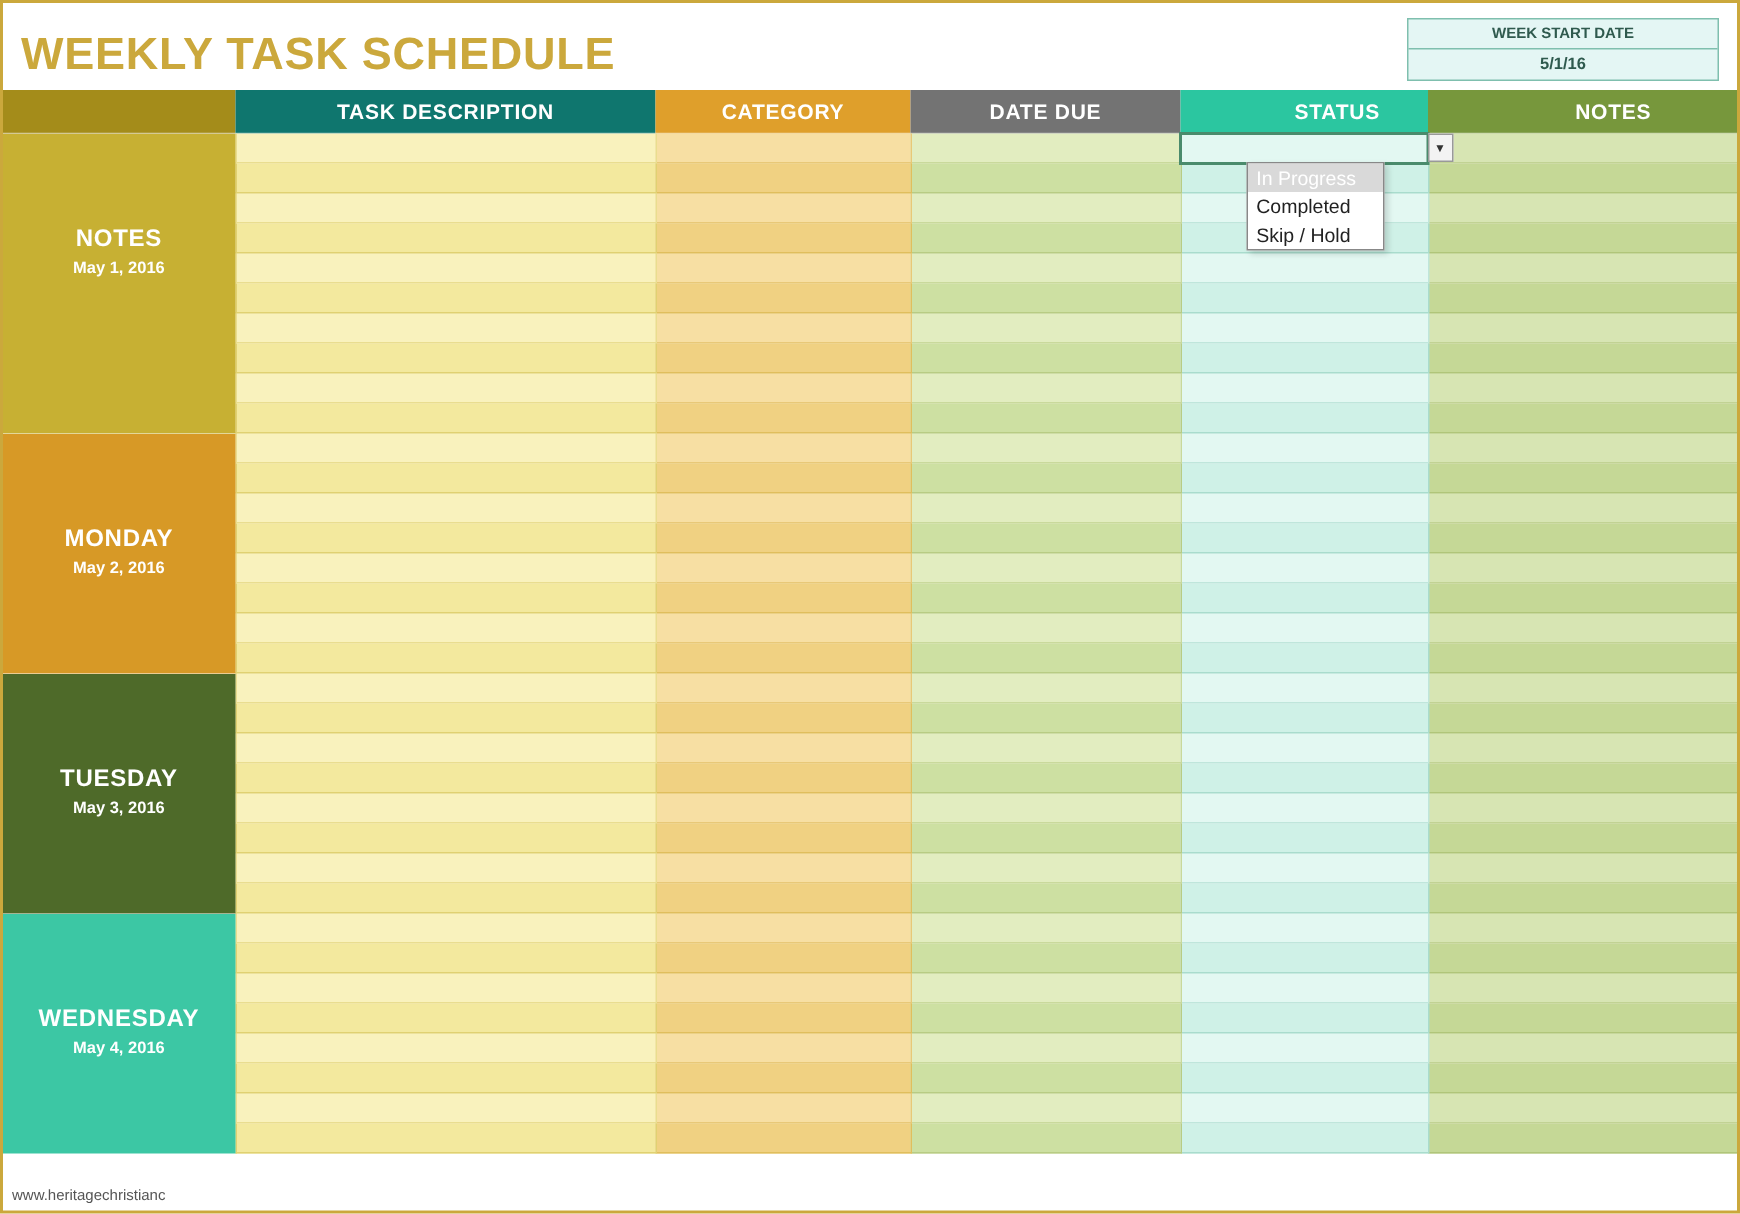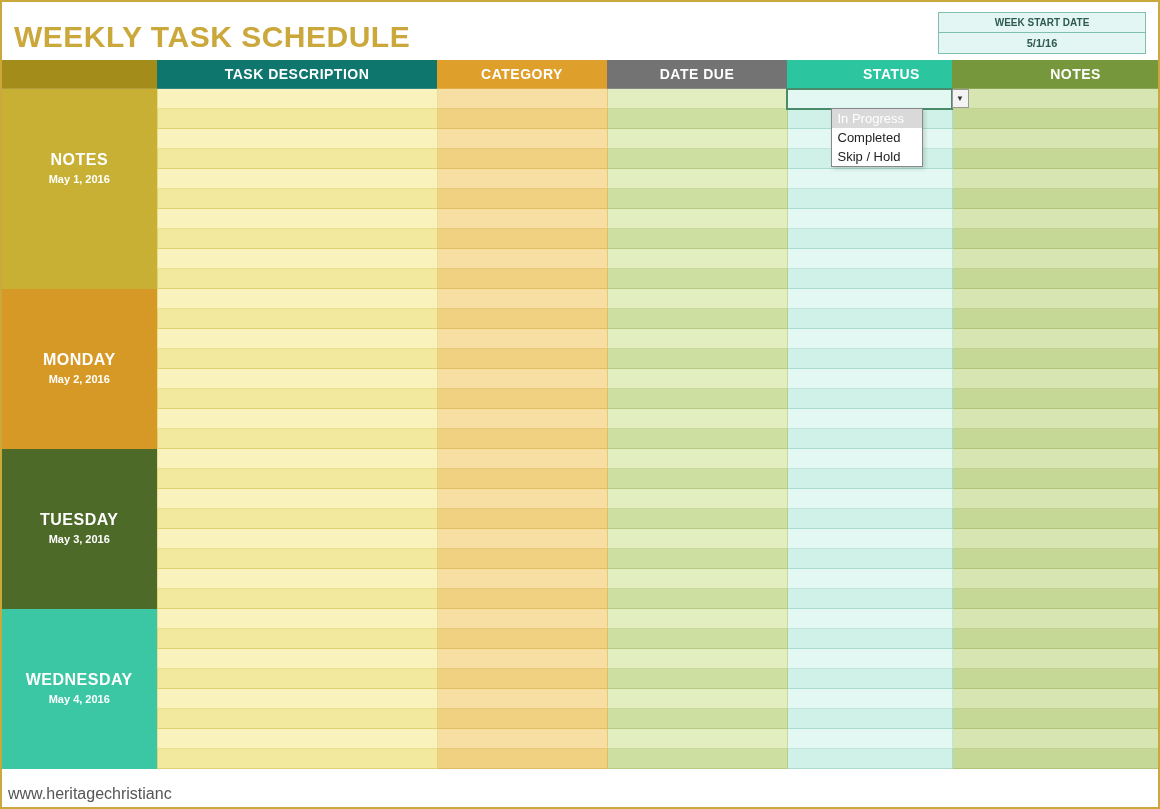--- a/index.html
+++ b/index.html
@@ -125,21 +125,21 @@
   .dd-list div {
     padding: 2px 6px;
     font-size: 13px;
     color:#222;
     text-align:left;
   }
   .dd-list div.sel { background:#d9d9d9; color:#fff;}
   .watermark {
     position:absolute;
     bottom:4px; left:6px;
-    font-size:16px;
+    font-size:10px;
     color:#555;
   }
 </style>
 </head>
 <body>
 
 <div class="topbar">
   <div class="title">WEEKLY TASK SCHEDULE</div>
   <div class="start-date-box">
     <div class="lbl">WEEK START DATE</div>

